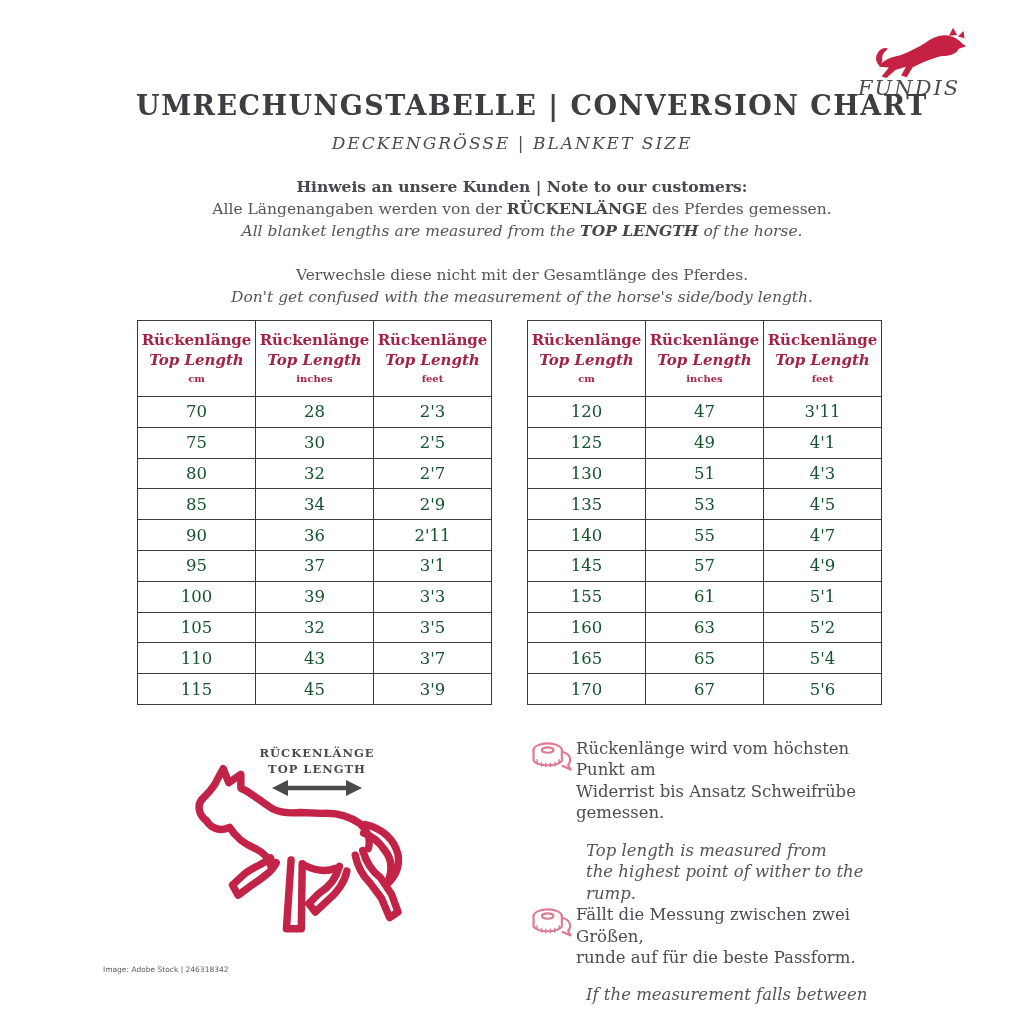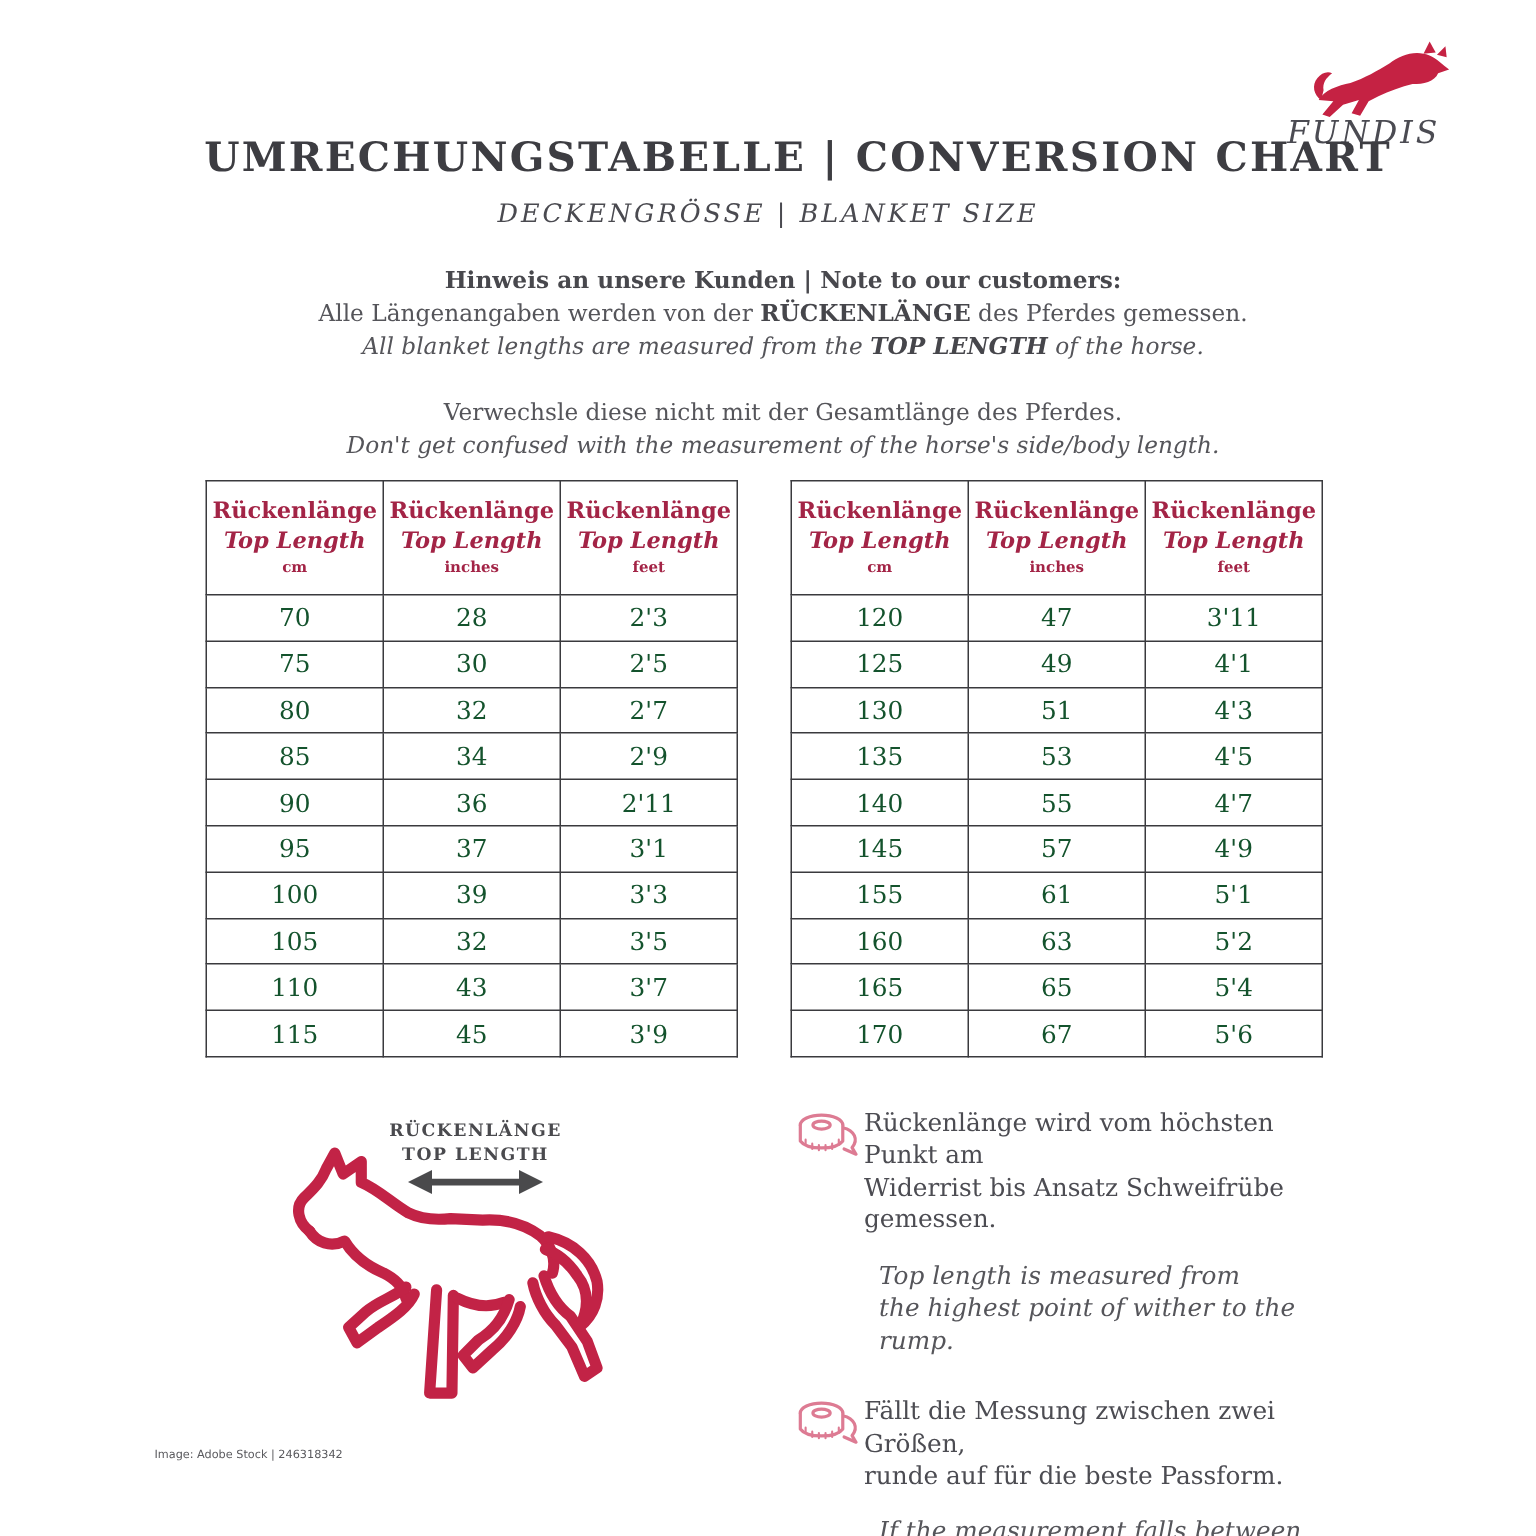--- a/index.html
+++ b/index.html
@@ -43,21 +43,21 @@
   .arrow-svg { position:absolute; left:272px; top:778px; width:90px; height:20px; }
   .horse-svg { position:absolute; left:176px; top:752px; width:232px; height:186px; }
 
   
   .tips { position:absolute; left:530px; top:738px; width:375px; }
   .tip  { display:flex; align-items:flex-start; }
   .tip + .tip-en { margin:16px 0 0 56px; }
   .tip .tape { flex:0 0 46px; margin-top:2px; }
   .tip .txt { font-size:16.5px; line-height:1.3; color:#4c4c52; width:320px; }
   .tip-en { font-size:16.5px; font-style:italic; line-height:1.3; color:#55555a; }
-  .tip2 { margin-top:26px; }
+  .tip2 { }
 
   
   .credit { position:absolute; left:103px; top:965px; font-size:7.5px;
             color:#5a5a5e; font-family:"DejaVu Sans", sans-serif; }
 </style>
 </head>
 <body>
 
 <div class="logo">
   <svg viewBox="0 0 120 64">

